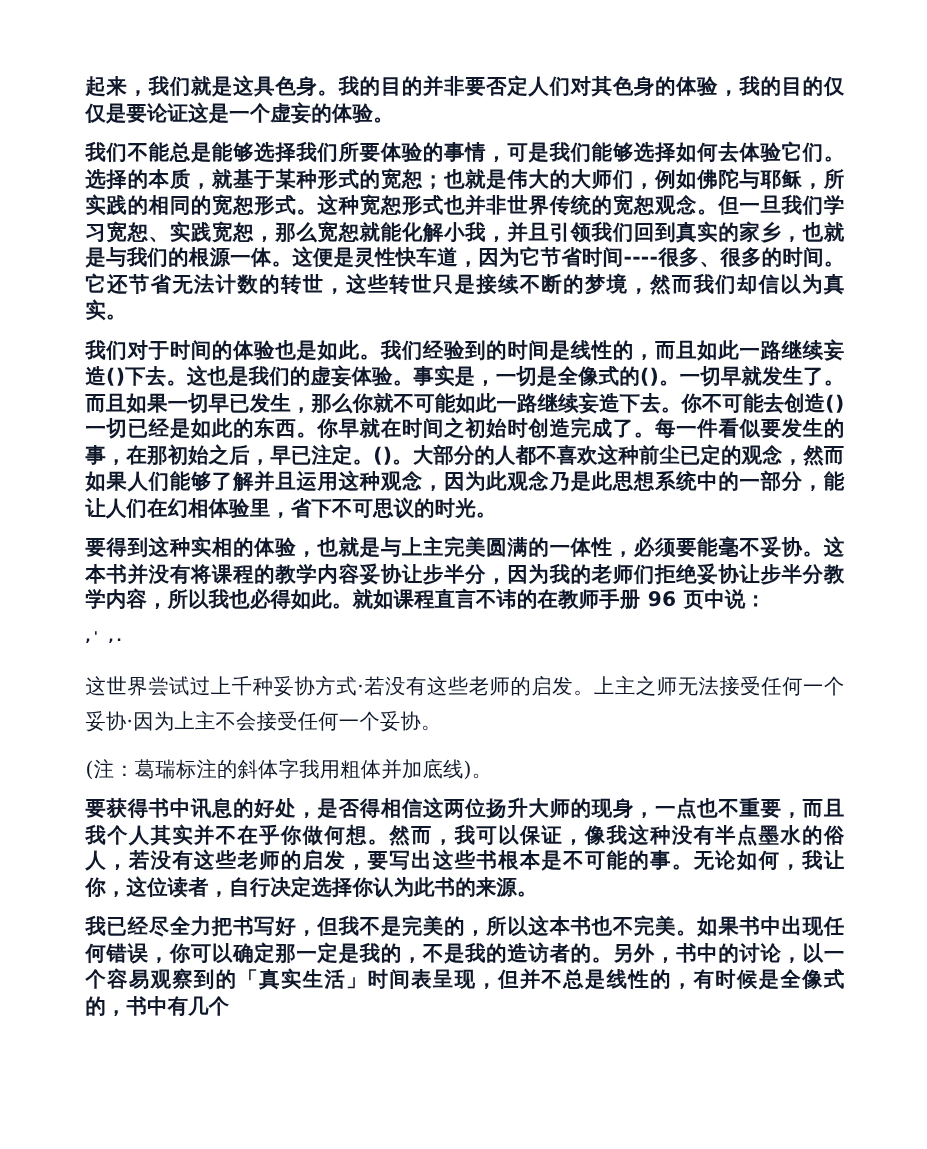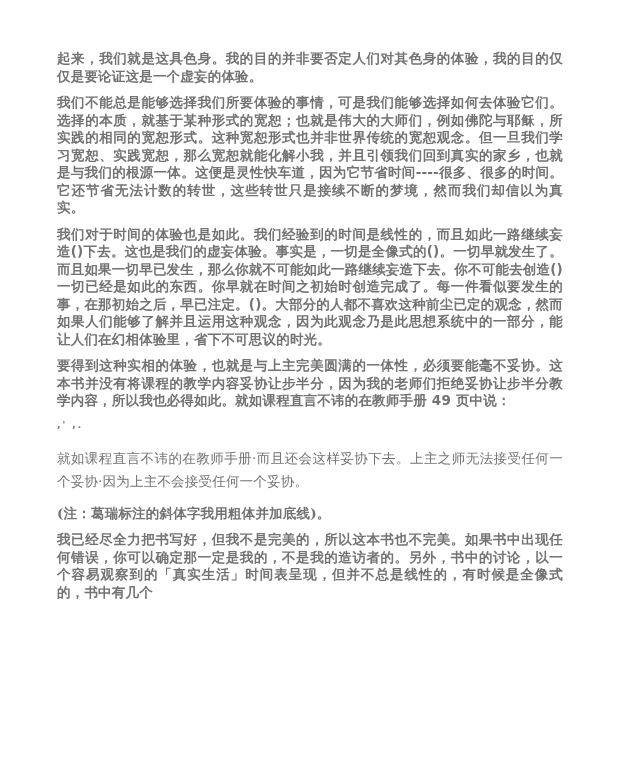--- a/index.html
+++ b/index.html
@@ -10,21 +10,21 @@
   .page {
     position: relative;
     width: 618px;
     height: 766px;
     margin: 0 auto;
     background: #ffffff;
     box-sizing: border-box;
     padding: 50px 55px 0 57px;
     overflow: hidden;
     font-family: "DejaVu Sans", sans-serif;
-    color: #737373;
+    color: #0f172a;
   }
   .para {
     margin: 0 0 9px 0;
     font-size: 13.5px;
     line-height: 17.5px;
     text-align: justify;
     letter-spacing: 0.2px;
   }
   .para.bold {
     font-weight: 700;
@@ -40,29 +40,30 @@
   
   .para.quote {
     font-family: "DejaVu Serif", serif;
     font-weight: 400;
     line-height: 23px;
     margin: 0 0 12px 0;
   }
   
   .para.note {
     font-family: "DejaVu Serif", serif;
-    font-weight: 700;
+    font-weight: 400;
     margin: 0 0 9px 0;
   }
 </style>
 </head>
 <body>
 
 <div class="page">
   <p class="para bold">起来，我们就是这具色身。我的目的并非要否定人们对其色身的体验，我的目的仅仅是要论证这是一个虚妄的体验。</p>
   <p class="para bold">我们不能总是能够选择我们所要体验的事情，可是我们能够选择如何去体验它们。选择的本质，就基于某种形式的宽恕；也就是伟大的大师们，例如佛陀与耶稣，所实践的相同的宽恕形式。这种宽恕形式也并非世界传统的宽恕观念。但一旦我们学习宽恕、实践宽恕，那么宽恕就能化解小我，并且引领我们回到真实的家乡，也就是与我们的根源一体。这便是灵性快车道，因为它节省时间----很多、很多的时间。它还节省无法计数的转世，这些转世只是接续不断的梦境，然而我们却信以为真实。</p>
   <p class="para bold">我们对于时间的体验也是如此。我们经验到的时间是线性的，而且如此一路继续妄造()下去。这也是我们的虚妄体验。事实是，一切是全像式的()。一切早就发生了。而且如果一切早已发生，那么你就不可能如此一路继续妄造下去。你不可能去创造()一切已经是如此的东西。你早就在时间之初始时创造完成了。每一件看似要发生的事，在那初始之后，早已注定。()。大部分的人都不喜欢这种前尘已定的观念，然而如果人们能够了解并且运用这种观念，因为此观念乃是此思想系统中的一部分，能让人们在幻相体验里，省下不可思议的时光。</p>
-  <p class="para bold">要得到这种实相的体验，也就是与上主完美圆满的一体性，必须要能毫不妥协。这本书并没有将课程的教学内容妥协让步半分，因为我的老师们拒绝妥协让步半分教学内容，所以我也必得如此。就如课程直言不讳的在教师手册 49 页中说：</p>
+  <p class="para bold">要得到这种实相的体验，也就是与上主完美圆满的一体性，必须要能毫不妥协。这本书并没有将课程的教学内容妥协让步半分，因为我的老师们拒绝妥协让步半分教学内容，所以我也必得如此。就如课程直言不讳的在教师手册 96 页中说：</p>
   <p class="para marks">,'  ,.</p>
-  <p class="para quote">就如课程直言不讳的在教师手册·而且还会这样妥协下去。上主之师无法接受任何一个妥协·因为上主不会接受任何一个妥协。</p>
+  <p class="para quote">这世界尝试过上千种妥协方式·若没有这些老师的启发。上主之师无法接受任何一个妥协·因为上主不会接受任何一个妥协。</p>
   <p class="para note">(注：葛瑞标注的斜体字我用粗体并加底线)。</p>
+  <p class="para bold">要获得书中讯息的好处，是否得相信这两位扬升大师的现身，一点也不重要，而且我个人其实并不在乎你做何想。然而，我可以保证，像我这种没有半点墨水的俗人，若没有这些老师的启发，要写出这些书根本是不可能的事。无论如何，我让你，这位读者，自行决定选择你认为此书的来源。</p>
   <p class="para bold">我已经尽全力把书写好，但我不是完美的，所以这本书也不完美。如果书中出现任何错误，你可以确定那一定是我的，不是我的造访者的。另外，书中的讨论，以一个容易观察到的「真实生活」时间表呈现，但并不总是线性的，有时候是全像式的，书中有几个</p>
 </div>
 
 </body></html>

